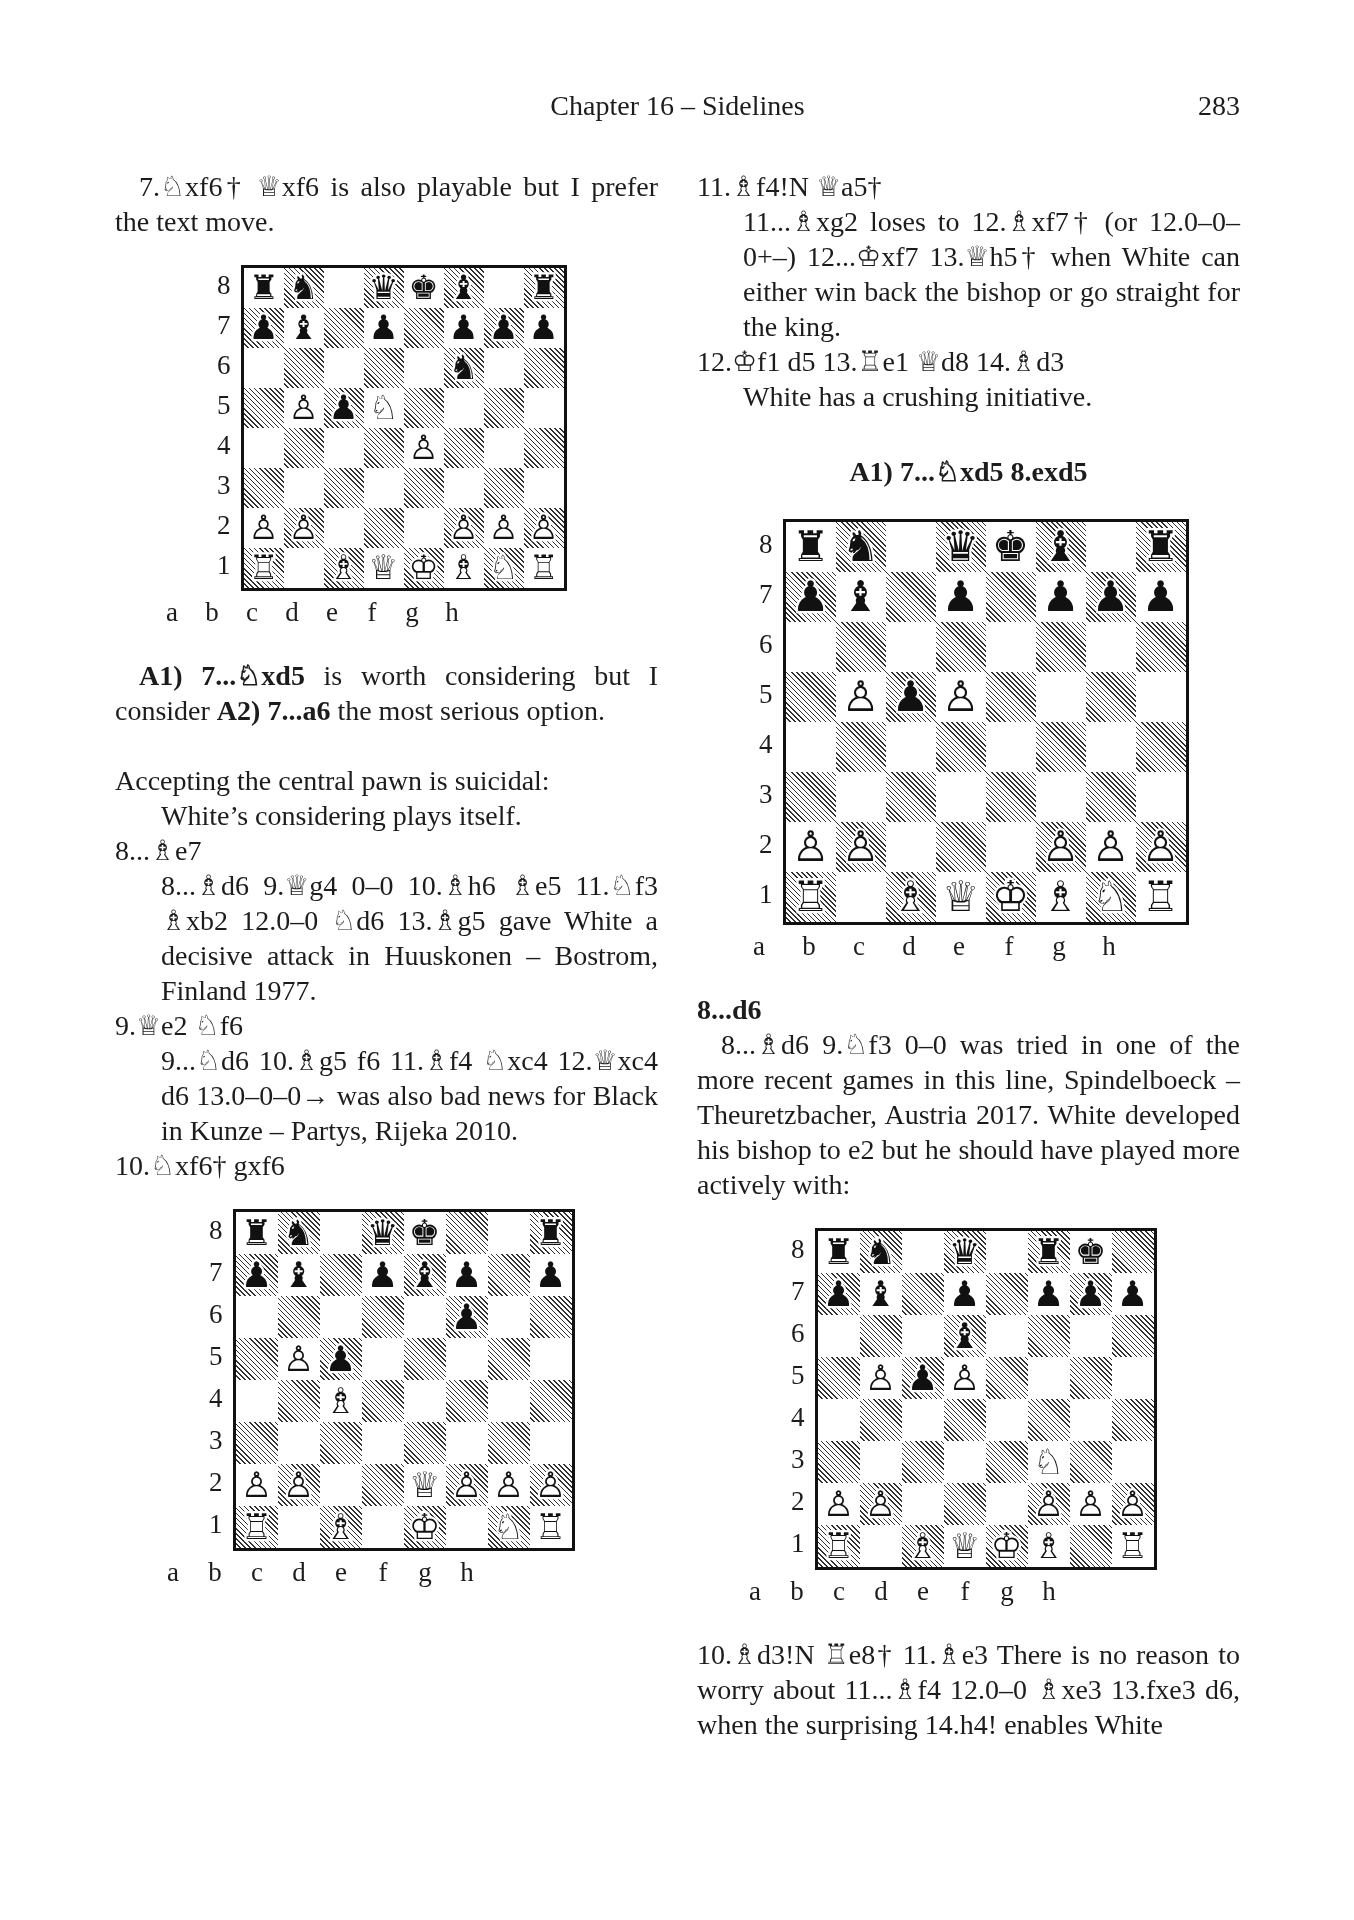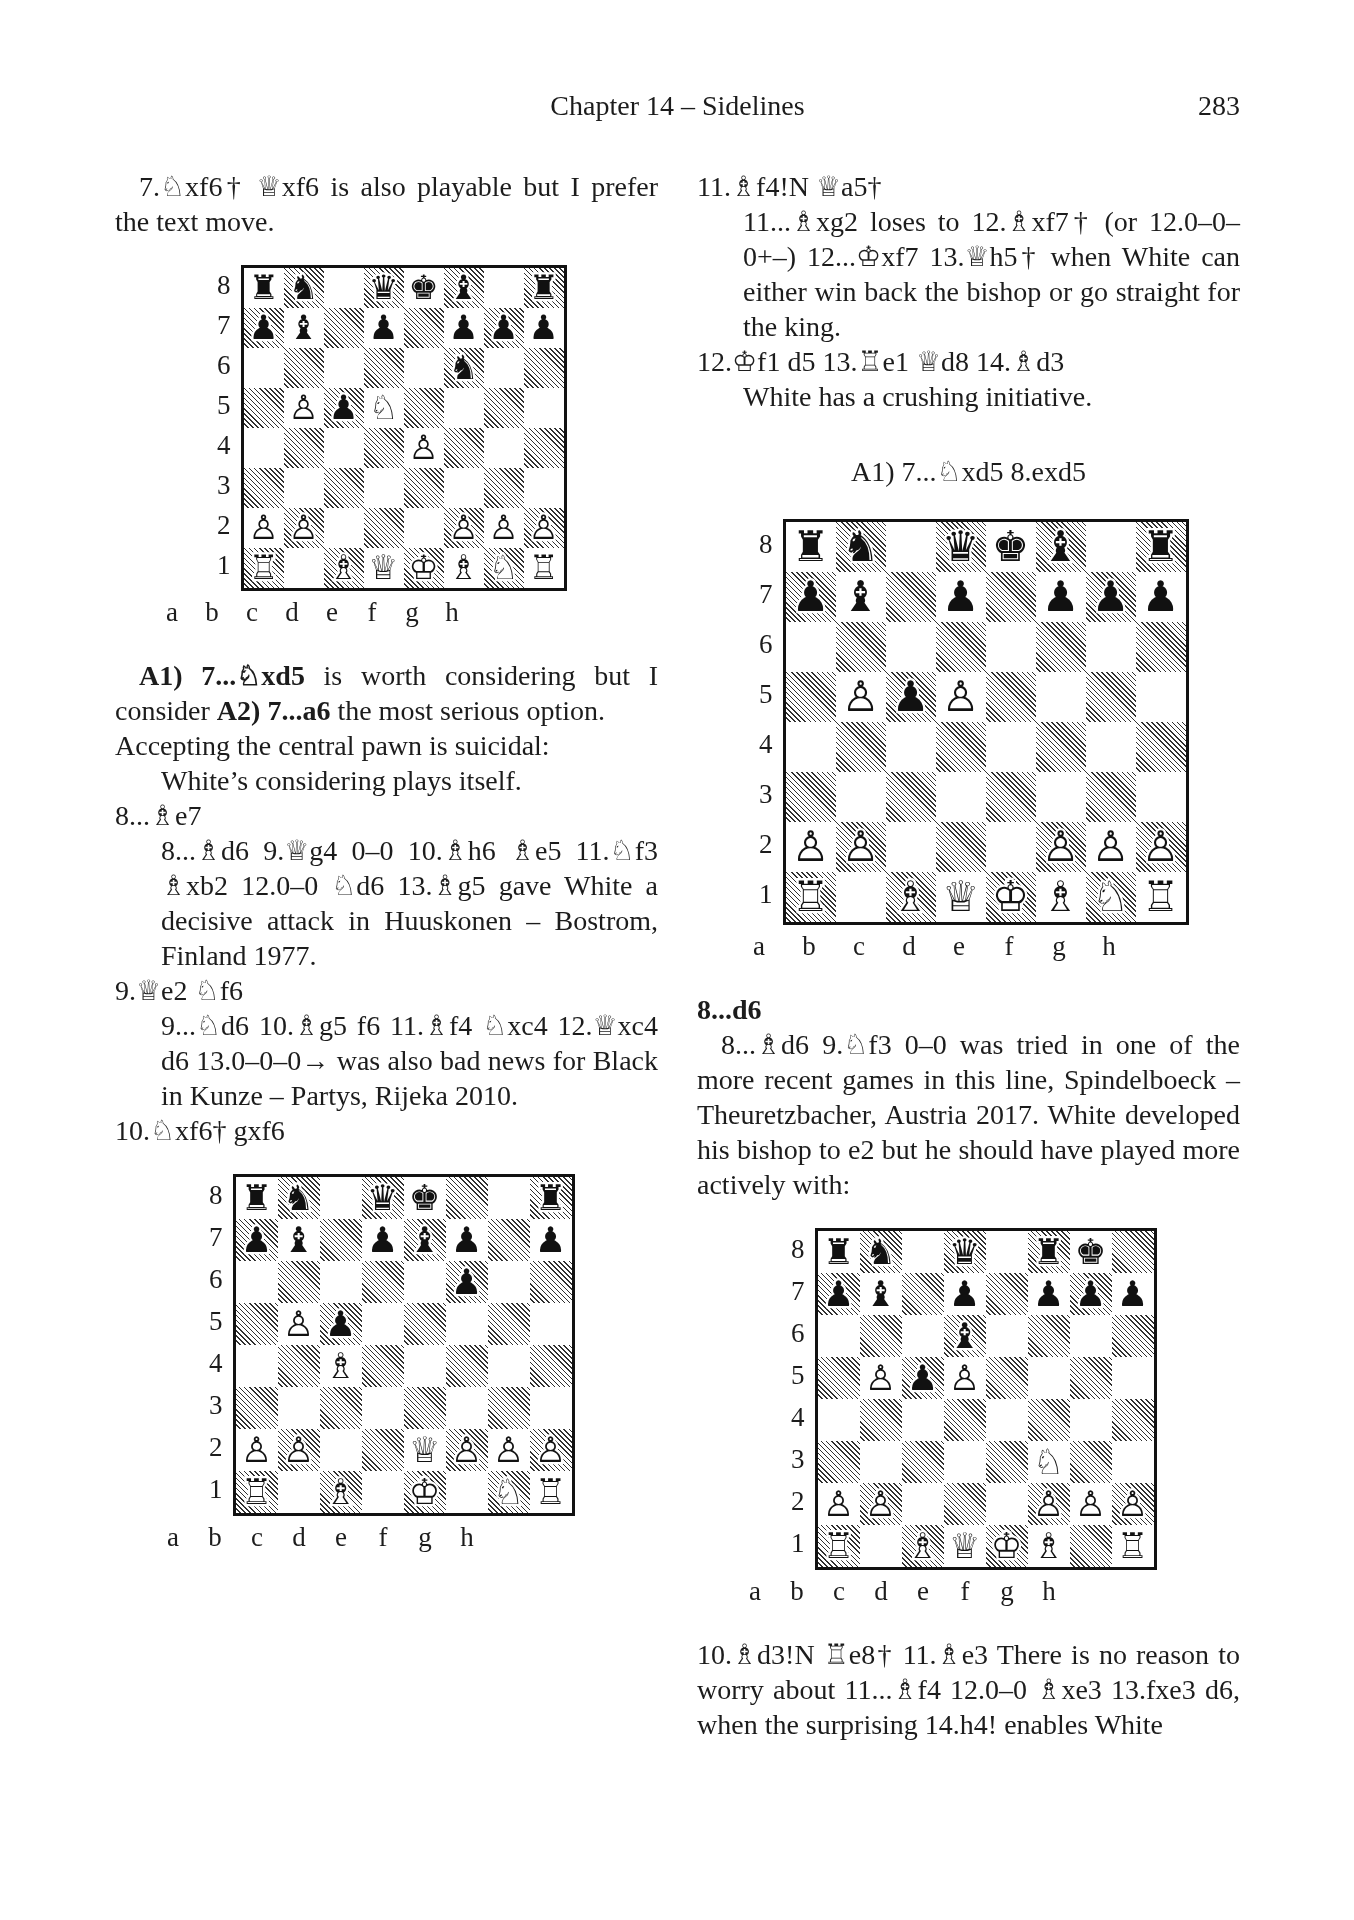--- a/index.html
+++ b/index.html
@@ -11,21 +11,21 @@
   }
   .page{padding:88px 114px 0 115px;box-sizing:border-box;}
   .header{position:relative;text-align:center;margin-bottom:46px;line-height:35px;}
   .pagenum{position:absolute;right:0;top:0;}
   .columns{display:flex;gap:39px;align-items:flex-start;}
   .col{width:543px;}
 
   p{margin:0;text-align:justify;line-height:35px;}
   p.indent{text-indent:24px;}
   p.bindent{margin-left:46px;}
-  p.gap{}
+  p.gap{margin-top:35px;}
   p.heading{text-align:center;font-weight:bold;margin:40px 0 30px;text-indent:0;}
   p.bold{font-weight:bold;}
 
   
   .seg{font-family:inherit;}
 
   .diagram{margin:26px auto 30px;}
   .dwrap{display:flex;justify-content:center;}
   .ranks{display:flex;flex-direction:column;margin-right:10px;}
   .rank-label{display:flex;align-items:center;justify-content:flex-end;width:24px;font-size:27px;}
@@ -41,21 +41,21 @@
   .halo{color:#ffffff;-webkit-text-stroke:4.5px #ffffff;}
   .face{color:#111111;}
   .files{display:grid;margin-top:6px;}
   .file-label{text-align:center;font-size:27px;}
 </style>
 </head>
 <body>
 
 <div class="page">
   <div class="header">
-    <span class="title">Chapter 14 – Sidelines</span>
+    <span class="title">Chapter 16 – Sidelines</span>
     <span class="pagenum">283</span>
   </div>
   <div class="columns">
     <div class="col" id="col-left">
         <p class="indent"><span class="seg">7.♘xf6† ♕xf6 is also playable but I prefer the text move.</span></p>
         <div class="diagram d1">
           <div class="dwrap">
             <div class="ranks">
               <div class="rank-label" style="height: 40px;">8</div>
               <div class="rank-label" style="height: 40px;">7</div>
@@ -406,21 +406,21 @@
             <div class="file-label">g</div>
             <div class="file-label">h</div>
           </div>
         </div>
       </div>
     <div class="col" id="col-right">
         <p><span class="seg">11.♗f4!N ♕a5†</span></p>
         <p class="bindent"><span class="seg">11...♗xg2 loses to 12.♗xf7† (or 12.0–0–0+–) 12...♔xf7 13.♕h5† when White can either win back the bishop or go straight for the king.</span></p>
         <p><span class="seg">12.♔f1 d5 13.♖e1 ♕d8 14.♗d3</span></p>
         <p class="bindent"><span class="seg">White has a crushing initiative.</span></p>
-        <p class="heading"><span class="seg" style="font-weight: normal;">A1) 7...♘xd5 8.exd5</span></p>
+        <p class="heading"><span class="seg" style="font-weight: bold;">A1) 7...♘xd5 8.exd5</span></p>
         <div class="diagram d2">
           <div class="dwrap">
             <div class="ranks">
               <div class="rank-label" style="height: 50px;">8</div>
               <div class="rank-label" style="height: 50px;">7</div>
               <div class="rank-label" style="height: 50px;">6</div>
               <div class="rank-label" style="height: 50px;">5</div>
               <div class="rank-label" style="height: 50px;">4</div>
               <div class="rank-label" style="height: 50px;">3</div>
               <div class="rank-label" style="height: 50px;">2</div>

